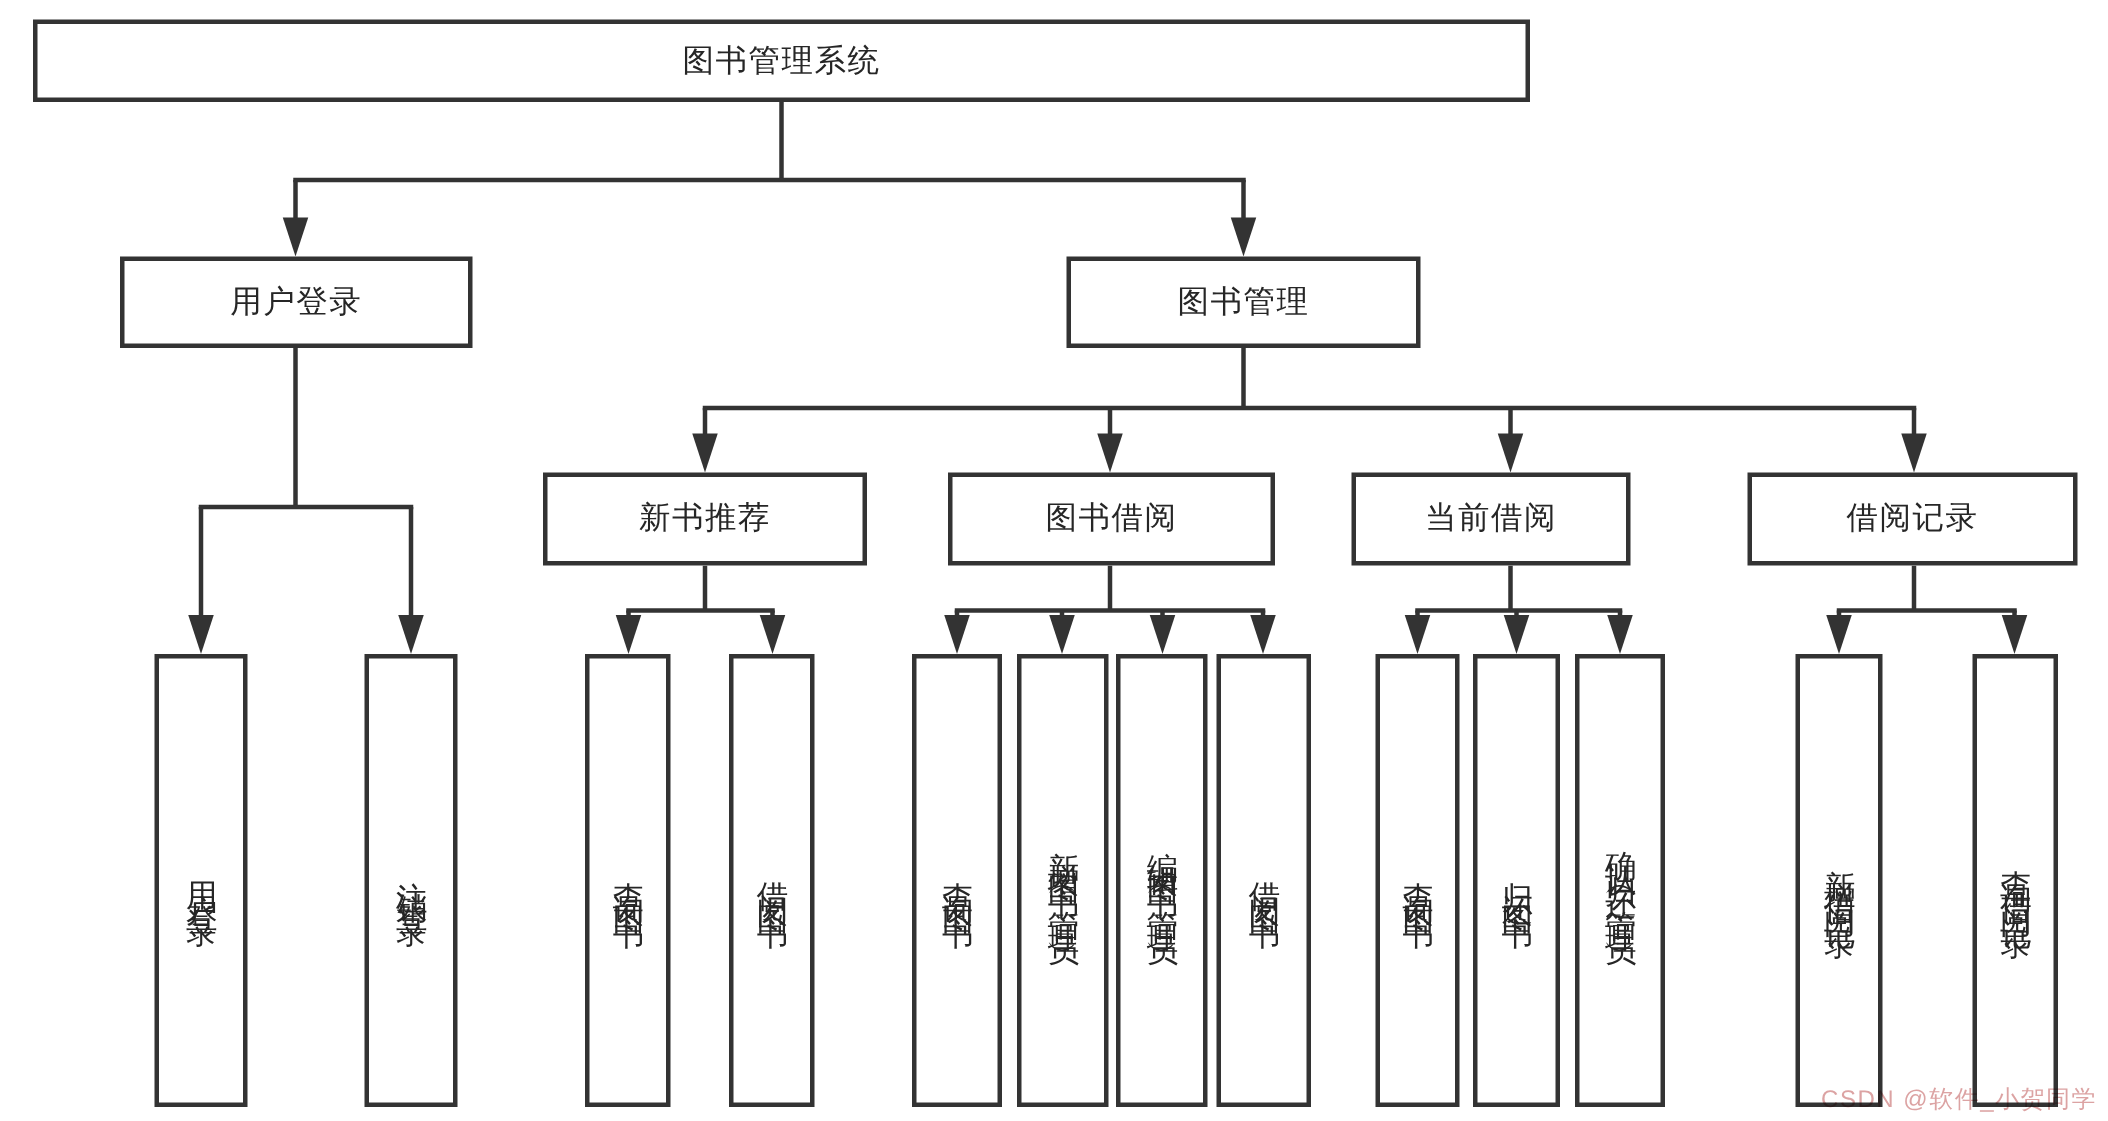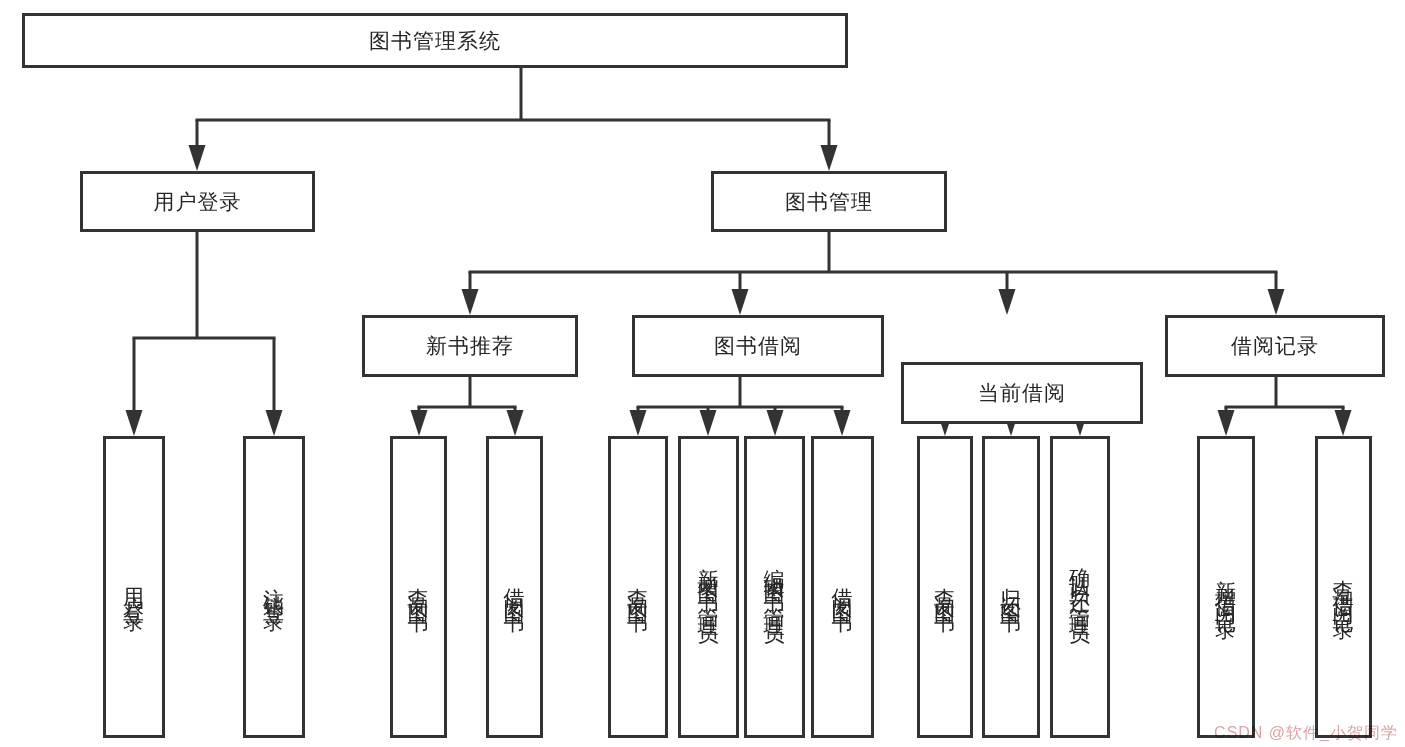--- a/index.html
+++ b/index.html
@@ -97,28 +97,28 @@
       <line x1="1080" y1="407" x2="1080" y2="418" stroke="#333333" stroke-width="3"></line>
       <polygon points="1071.5,410 1088.5,410 1080,436" fill="#333333"></polygon>
       <line x1="1276" y1="377" x2="1276" y2="407" stroke="#333333" stroke-width="3"></line>
       <line x1="1224.5" y1="407" x2="1344.5" y2="407" stroke="#333333" stroke-width="3"></line>
       <line x1="1226" y1="407" x2="1226" y2="418" stroke="#333333" stroke-width="3"></line>
       <polygon points="1217.5,410 1234.5,410 1226,436" fill="#333333"></polygon>
       <line x1="1343" y1="407" x2="1343" y2="418" stroke="#333333" stroke-width="3"></line>
       <polygon points="1334.5,410 1351.5,410 1343,436" fill="#333333"></polygon>
     </svg>
 
-  <div class="node" style="left:22px;top:13px;width:826px;height:55px;">图书管理系统</div>
+  <div class="node" style="left:22px;top:13px;width:998px;height:55px;">图书管理系统</div>
 
   <div class="node" style="left:80px;top:171px;width:235px;height:61px;">用户登录</div>
   <div class="node" style="left:711px;top:171px;width:236px;height:61px;">图书管理</div>
 
   <div class="node" style="left:362px;top:315px;width:216px;height:62px;">新书推荐</div>
-  <div class="node" style="left:632px;top:315px;width:252px;height:62px;">图书借阅</div>
-  <div class="node" style="left:901px;top:315px;width:242px;height:62px;margin-top:47px;">当前借阅</div>
+  <div class="node" style="left:632px;top:315px;width:218px;height:62px;">图书借阅</div>
+  <div class="node" style="left:901px;top:315px;width:186px;height:62px;">当前借阅</div>
   <div class="node" style="left:1165px;top:315px;width:220px;height:62px;">借阅记录</div>
 
   <div class="node v" style="left:103px;top:436px;width:62px;height:302px;">用户登录</div>
   <div class="node v" style="left:243px;top:436px;width:62px;height:302px;">注销登录</div>
 
   <div class="node v" style="left:390px;top:436px;width:57px;height:302px;">查询图书</div>
   <div class="node v" style="left:486px;top:436px;width:57px;height:302px;">借阅图书</div>
 
   <div class="node v" style="left:608px;top:436px;width:60px;height:302px;">查询图书</div>
   <div class="node v" style="left:678px;top:436px;width:61px;height:302px;">新增图书（管理员）</div>

